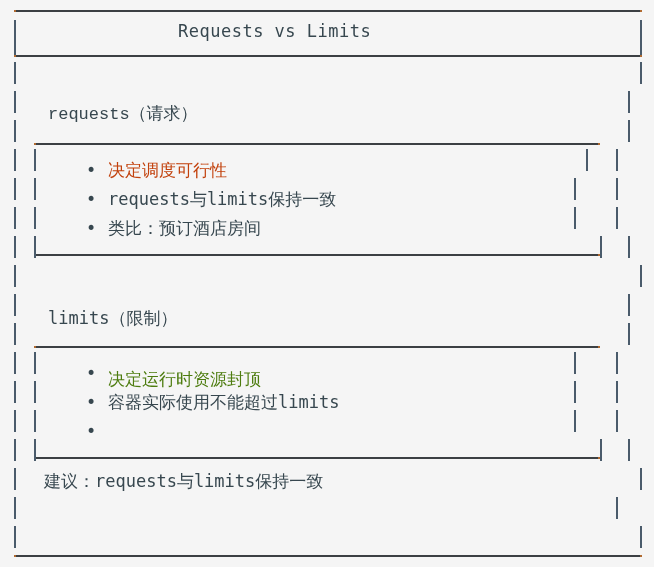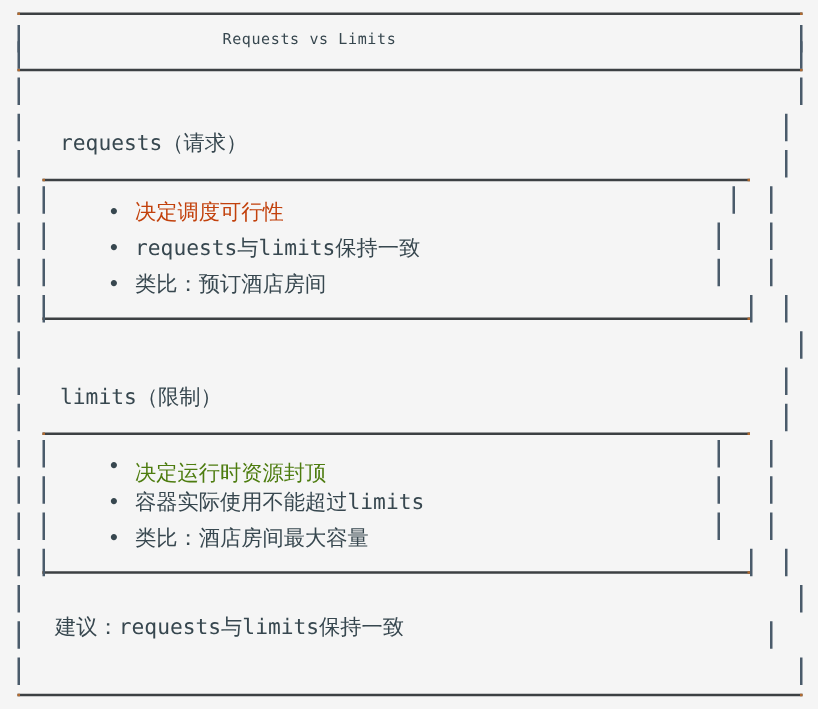--- a/index.html
+++ b/index.html
@@ -50,21 +50,21 @@
   
   .txt {
     position: absolute;
     white-space: pre;
     font-size: 17px;
     line-height: 22px;
     color: #37474f;
     font-family: "DejaVu Sans Mono", "Liberation Mono", monospace;
   }
   .txt.title {
-    font-size: 12px;
+    font-size: 17px;
     letter-spacing: 0.5px;
   }
   .txt.bullet-dot {
     color: #37474f;
   }
 </style>
 </head>
 <body>
 
 <div id="ascii-diagram" style="background: rgb(245, 245, 245);">
@@ -137,28 +137,27 @@
     <div class="corner" style="left: 598px; top: 457px; background: rgb(176, 106, 48);"></div>
     <div class="vbar" style="left: 34px; top: 352px; border-left-color: rgb(74, 91, 107);"></div>
     <div class="vbar" style="left: 34px; top: 381px; border-left-color: rgb(74, 91, 107);"></div>
     <div class="vbar" style="left: 34px; top: 410px; border-left-color: rgb(74, 91, 107);"></div>
     <div class="vbar" style="left: 34px; top: 439px; border-left-color: rgb(74, 91, 107);"></div>
     <div class="vbar" style="left: 574px; top: 352px; border-left-color: rgb(74, 91, 107);"></div>
     <div class="vbar" style="left: 574px; top: 381px; border-left-color: rgb(74, 91, 107);"></div>
     <div class="vbar" style="left: 574px; top: 410px; border-left-color: rgb(74, 91, 107);"></div>
     <div class="vbar" style="left: 600px; top: 439px; border-left-color: rgb(74, 91, 107);"></div>
     <div class="txt title" style="left: 178px; top: 20px; color: rgb(55, 71, 79);">Requests vs Limits</div>
-    <div class="txt " style="left: 48px; top: 104px; color: rgb(55, 71, 79);">requests（请求）</div>
+    <div class="txt " style="left: 48px; top: 104px; color: rgb(55, 71, 79); font-family: Liberation Mono, monospace;">requests（请求）</div>
     <div class="txt bullet-dot" style="left: 86px; top: 159px; color: rgb(55, 71, 79);">•</div>
     <div class="txt " style="left: 108px; top: 159px; color: #c2410c;">决定调度可行性</div>
     <div class="txt bullet-dot" style="left: 86px; top: 188px; color: rgb(55, 71, 79);">•</div>
     <div class="txt " style="left: 108px; top: 188px; color: rgb(55, 71, 79);">requests与limits保持一致</div>
     <div class="txt bullet-dot" style="left: 86px; top: 217px; color: rgb(55, 71, 79);">•</div>
     <div class="txt " style="left: 48px; top: 307px; color: rgb(55, 71, 79);">limits（限制）</div>
     <div class="txt " style="left: 108px; top: 217px; color: rgb(55, 71, 79);">类比：预订酒店房间</div>
     <div class="txt bullet-dot" style="left: 86px; top: 362px; color: rgb(55, 71, 79);">•</div>
     <div class="txt " style="left: 108px; top: 368px; color: #4d7c0f;">决定运行时资源封顶</div>
     <div class="txt bullet-dot" style="left: 86px; top: 391px; color: rgb(55, 71, 79);">•</div>
     <div class="txt " style="left: 108px; top: 391px; color: rgb(55, 71, 79);">容器实际使用不能超过limits</div>
     <div class="txt bullet-dot" style="left: 86px; top: 420px; color: rgb(55, 71, 79);">•</div>
-    <div class="txt " style="left: 108px; top: 420px; color: rgb(55, 71, 79);">类比：酒店房间最大容量</div>
-    <div class="txt " style="left: 44px; top: 491px; color: rgb(55, 71, 79); text-align: right;">建议：requests与limits保持一致</div>
+    <div class="txt " style="left: 44px; top: 470px; color: rgb(55, 71, 79); text-align: right;">建议：requests与limits保持一致</div>
   </div>
 
 </body></html>

